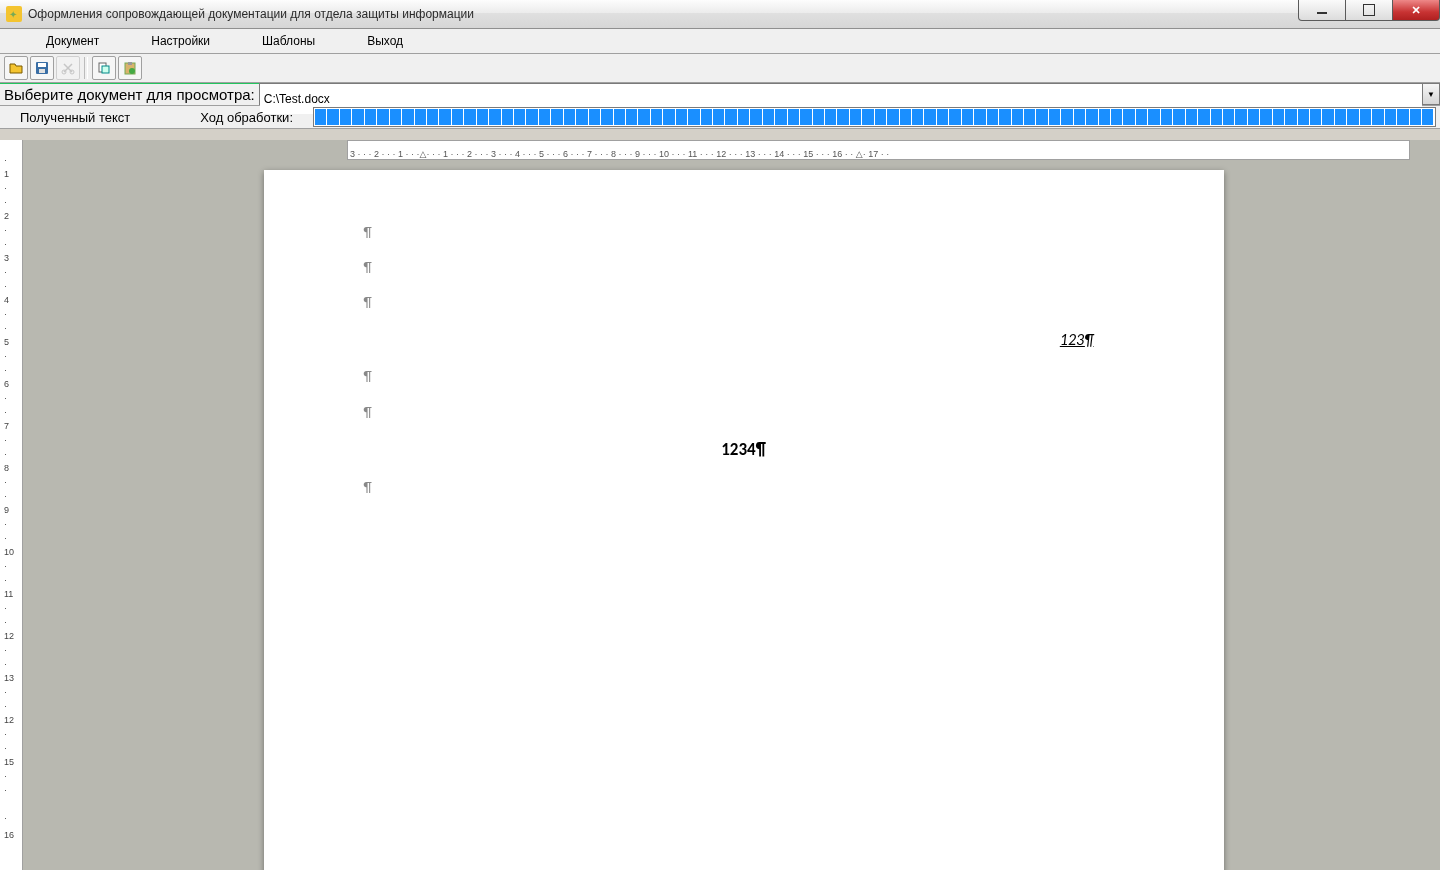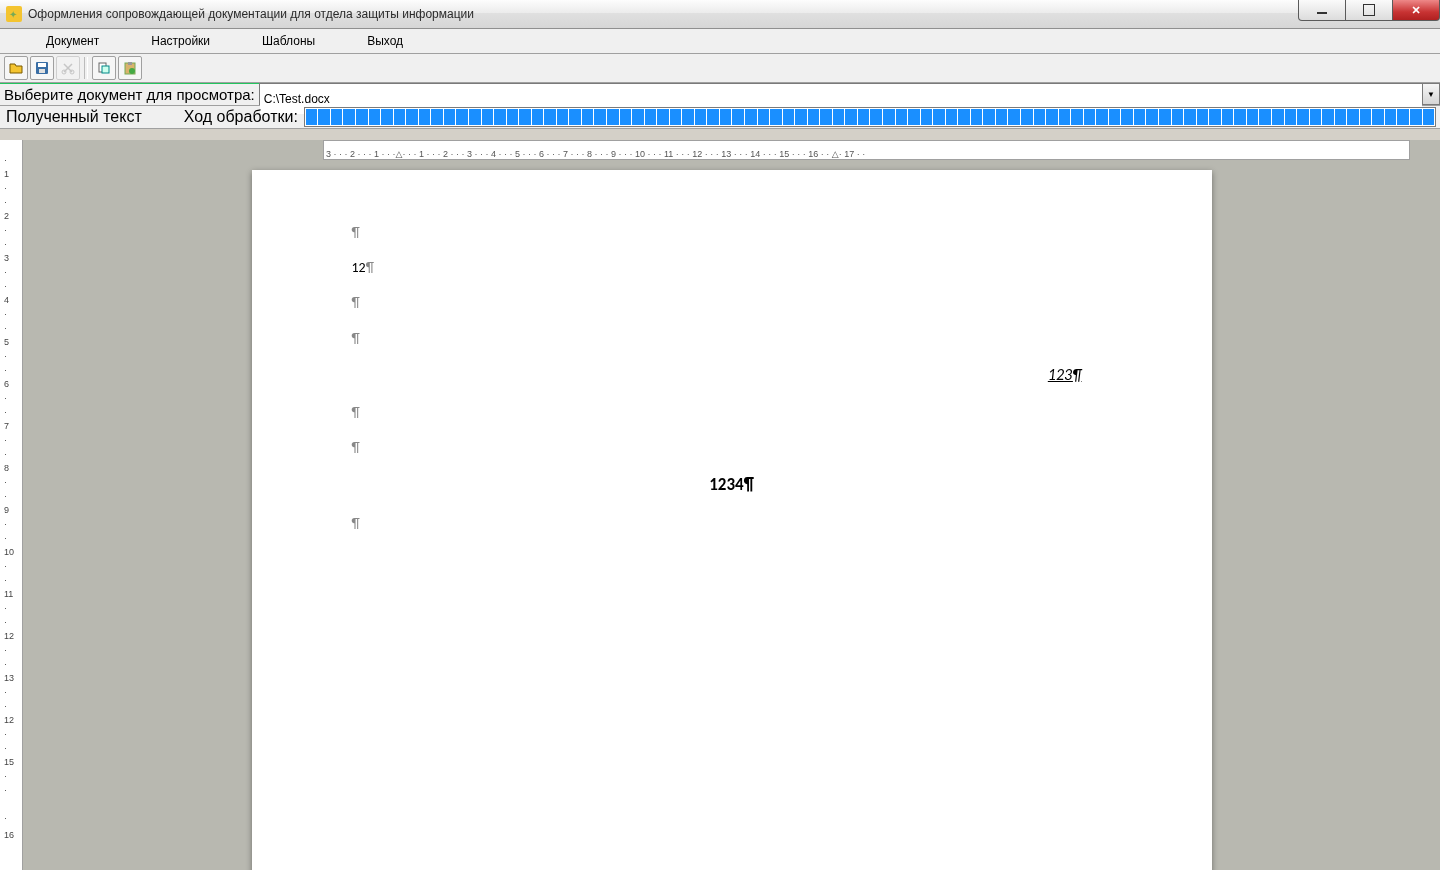--- a/index.html
+++ b/index.html
@@ -24,28 +24,28 @@
   .tbtn.disabled{opacity:.4;}
   .sep{width:2px;height:22px;border-left:1px solid #bbb;border-right:1px solid #fff;margin:0 2px;}
   
   .row{display:flex;align-items:flex-end;background:#22c55e;border-bottom:1px solid #a0a0a0;}
   .row .label{font-size:15px;padding:2px 4px;white-space:nowrap;background:#f0f0f0;}
   .combo{flex:1;display:flex;border:1px solid #7a7a7a;background:#fff;height:20px;}
   .combo input{flex:1;border:none;outline:none;font-size:12px;padding:15px 4px;font-family:inherit;}
   .combo .cbtn{width:16px;background:linear-gradient(to bottom,#f6f6f6,#d6d6d6);border-left:1px solid #7a7a7a;display:flex;align-items:center;justify-content:center;font-size:8px;}
   
   .statusrow{display:flex;align-items:center;background:#f0f0f0;border-bottom:1px solid #a0a0a0;height:22px;}
-  .statusrow .slabel{font-size:16px;padding:0 6px;white-space:nowrap;}
+  .statusrow .slabel{font-size:13px;padding:0 20px;white-space:nowrap;}
   .progress{flex:1;height:16px;border:1px solid #7a7a7a;background:#fff;display:flex;gap:1px;padding:1px;margin:0 4px 0 0;overflow:hidden;}
   .pseg{width:12px;background:#1a8fff;}
   
   .workspace{position:absolute;top:140px;left:0;right:0;bottom:0;display:flex;background:#b8b8b0;}
   .vruler{width:22px;background:#fff;border-right:1px solid #a0a0a0;position:relative;}
   .vruler .num{position:absolute;left:4px;font-size:9px;color:#444;transform:translateY(-50%);}
-  .hruler-wrap{position:relative;flex:1;background:#b8b8b0;}
+  .hruler-wrap{position:relative;flex:1;background:#b8b8b0;margin-left:24px;}
   .hruler{position:absolute;top:0;left:300px;right:30px;height:18px;background:#fff;border:1px solid #a0a0a0;display:flex;align-items:flex-end;overflow:hidden;}
   .hruler .ht{font-size:9px;color:#555;padding:0 2px;white-space:nowrap;}
   .docarea{position:absolute;top:20px;left:0;right:0;bottom:0;overflow:auto;display:flex;justify-content:center;}
   .page{width:760px;min-height:1000px;background:#fff;margin:10px;box-shadow:0 2px 6px rgba(0,0,0,.4);padding:50px 100px;position:relative;}
   .para{font-family:Calibri,Arial,sans-serif;font-size:14px;color:#888;margin:0 0 10px 0;line-height:1.8;}
   .para .pil{font-family:Calibri,Arial,sans-serif;}
   .p-txt{color:#000;}
   .p-right{text-align:right;font-style:italic;text-decoration:underline;color:#000;font-size:16px;padding-right:30px;}
   .p-center{text-align:center;font-weight:bold;color:#000;font-size:17px;}
   
@@ -273,21 +273,20 @@
       <div class="num" style="top: 695px;">16</div>
       <div class="num" style="top: 678px;">·</div>
     </div>
   <div class="hruler-wrap">
     <div class="hruler">
       <span class="ht">3 · · · 2 · · · 1 · · ·△· · · 1 · · · 2 · · · 3 · · · 4 · · · 5 · · · 6 · · · 7 · · · 8 · · · 9 · · · 10 · · · 11 · · · 12 · · · 13 · · · 14 · · · 15 · · · 16 · · △· 17 · ·</span>
     </div>
     <div class="docarea">
       <div class="page" id="page">
           <div class="para"><span class="p-txt"></span><span class="pil" style="color: rgb(136, 136, 136);">¶</span></div>
-          <div class="para"><span class="p-txt">12</span><span class="pil" style="color: rgb(136, 136, 136);">¶</span></div>
           <div class="para"><span class="p-txt"></span><span class="pil" style="color: rgb(136, 136, 136);">¶</span></div>
           <div class="para"><span class="p-txt"></span><span class="pil" style="color: rgb(136, 136, 136);">¶</span></div>
           <div class="para p-right"><span class="p-txt">123</span><span class="pil" style="color: inherit;">¶</span></div>
           <div class="para"><span class="p-txt"></span><span class="pil" style="color: rgb(136, 136, 136);">¶</span></div>
           <div class="para"><span class="p-txt"></span><span class="pil" style="color: rgb(136, 136, 136);">¶</span></div>
           <div class="para p-center"><span class="p-txt">1234</span><span class="pil" style="color: inherit;">¶</span></div>
           <div class="para"><span class="p-txt"></span><span class="pil" style="color: rgb(136, 136, 136);">¶</span></div>
         </div>
     </div>
   </div>

